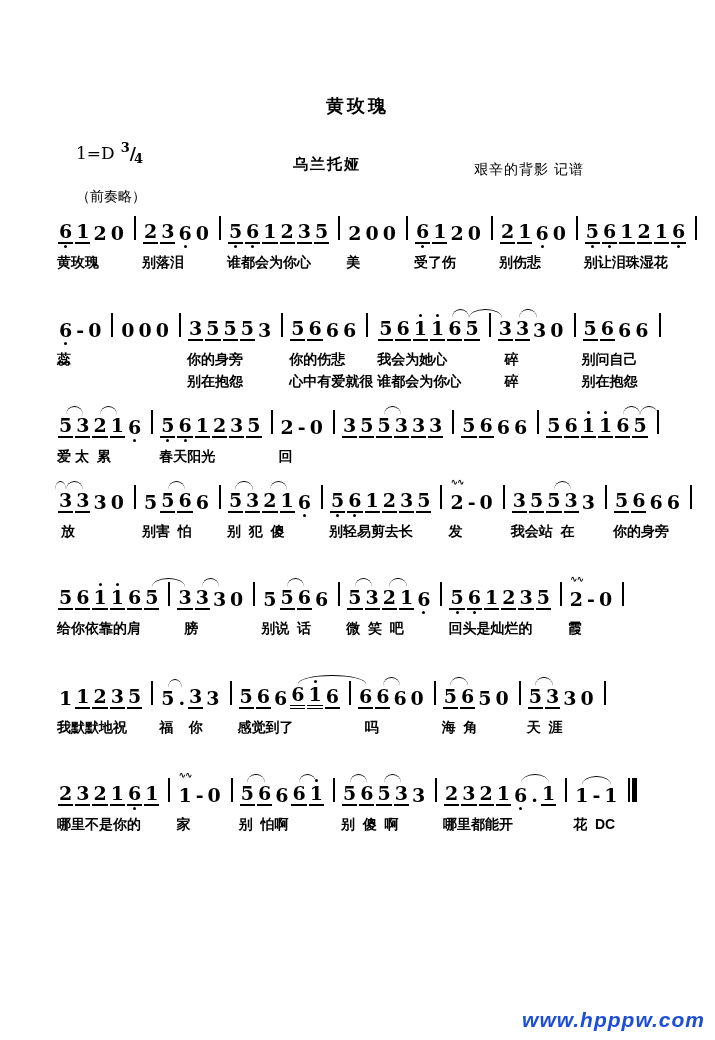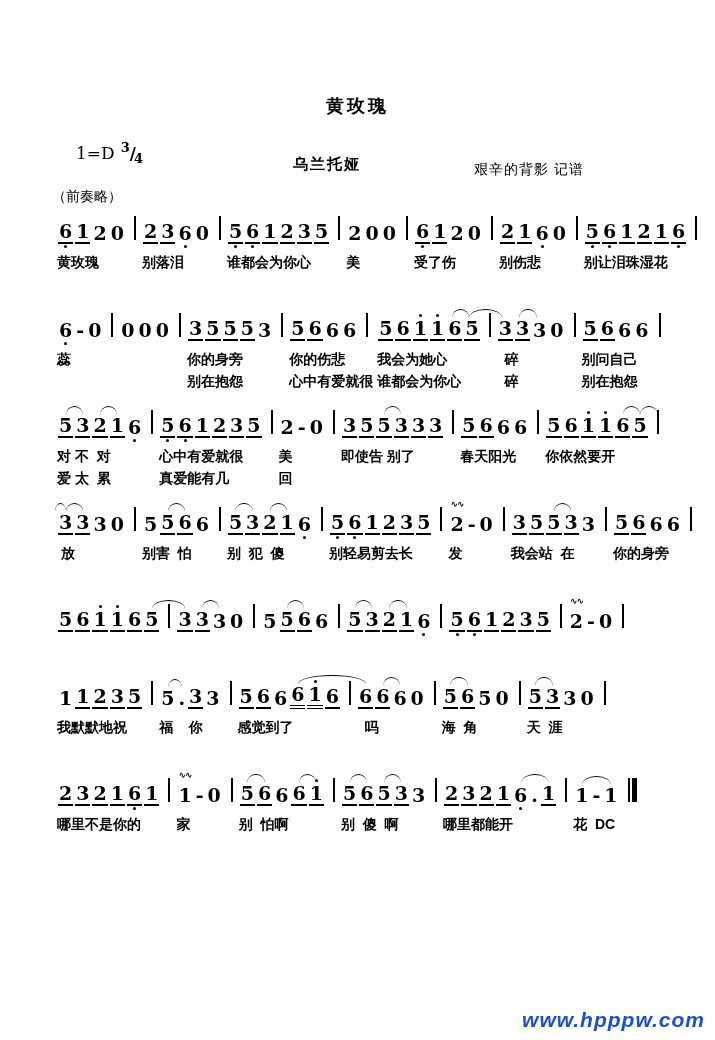--- a/index.html
+++ b/index.html
@@ -11,21 +11,21 @@
   .title{position:absolute;top:94px;left:0;width:100%;text-align:center;
     font-size:18px;font-weight:bold;letter-spacing:3px;}
   .keysig{position:absolute;top:140px;left:76px;font-size:17px;
     font-family:"DejaVu Serif","Liberation Serif",serif;}
   .meter{display:inline-block;margin-left:6px;font-weight:bold;}
   .mnum{font-size:13px;vertical-align:7px;}
   .mslash{font-size:17px;}
   .mden{font-size:13px;vertical-align:-4px;margin-left:-2px;}
   .singer{position:absolute;top:155px;left:293px;font-size:15px;font-weight:bold;letter-spacing:2px;}
   .transcriber{position:absolute;top:161px;left:450px;font-size:14px;letter-spacing:1px;margin-left:24px;}
-  .prelude{position:absolute;top:188px;left:52px;font-size:14px;text-align:center;}
+  .prelude{position:absolute;top:188px;left:76px;font-size:14px;text-align:center;}
   
   .score{position:absolute;left:55px;top:216px;width:610px;}
   .line{position:relative;}
   .line.g1{margin-bottom:42px;}
   .line.g2{margin-bottom:20px;}
   .stable{display:table;}
   .srow{display:table-row;}
   .scell{display:table-cell;vertical-align:bottom;padding:0 2px;white-space:nowrap;}
   .tok{display:inline-block;text-align:center;margin:0 1px;vertical-align:bottom;position:relative;}
   .digit{display:block;font-family:"DejaVu Serif","Liberation Serif",serif;
@@ -118,30 +118,22 @@
       <div class="stable">
         <div class="srow notes">
           <div class="scell"><span class="tok"><span class="odot empty"></span><span class="digit u1">5</span><span class="odot empty"></span></span><span class="tok"><span class="odot empty"></span><span class="digit u1">3</span><span class="odot empty"></span></span><span class="tok"><span class="odot empty"></span><span class="digit u1">2</span><span class="odot empty"></span></span><span class="tok"><span class="odot empty"></span><span class="digit u1">1</span><span class="odot empty"></span></span><span class="tok"><span class="odot empty"></span><span class="digit">6</span><span class="odot"></span></span><span class="bar"><i></i></span></div>
           <div class="scell"><span class="tok"><span class="odot empty"></span><span class="digit u1">5</span><span class="odot"></span></span><span class="tok"><span class="odot empty"></span><span class="digit u1">6</span><span class="odot"></span></span><span class="tok"><span class="odot empty"></span><span class="digit u1">1</span><span class="odot empty"></span></span><span class="tok"><span class="odot empty"></span><span class="digit u1">2</span><span class="odot empty"></span></span><span class="tok"><span class="odot empty"></span><span class="digit u1">3</span><span class="odot empty"></span></span><span class="tok"><span class="odot empty"></span><span class="digit u1">5</span><span class="odot empty"></span></span><span class="bar"><i></i></span></div>
           <div class="scell"><span class="tok"><span class="odot empty"></span><span class="digit">2</span><span class="odot empty"></span></span><span class="tok"><span class="odot empty"></span><span class="digit">-</span><span class="odot empty"></span></span><span class="tok"><span class="odot empty"></span><span class="digit">0</span><span class="odot empty"></span></span><span class="bar"><i></i></span></div>
           <div class="scell"><span class="tok"><span class="odot empty"></span><span class="digit u1">3</span><span class="odot empty"></span></span><span class="tok"><span class="odot empty"></span><span class="digit u1">5</span><span class="odot empty"></span></span><span class="tok"><span class="odot empty"></span><span class="digit u1">5</span><span class="odot empty"></span></span><span class="tok"><span class="odot empty"></span><span class="digit u1">3</span><span class="odot empty"></span></span><span class="tok"><span class="odot empty"></span><span class="digit u1">3</span><span class="odot empty"></span></span><span class="tok"><span class="odot empty"></span><span class="digit u1">3</span><span class="odot empty"></span></span><span class="bar"><i></i></span></div>
           <div class="scell"><span class="tok"><span class="odot empty"></span><span class="digit u1">5</span><span class="odot empty"></span></span><span class="tok"><span class="odot empty"></span><span class="digit u1">6</span><span class="odot empty"></span></span><span class="tok"><span class="odot empty"></span><span class="digit">6</span><span class="odot empty"></span></span><span class="tok"><span class="odot empty"></span><span class="digit">6</span><span class="odot empty"></span></span><span class="bar"><i></i></span></div>
           <div class="scell"><span class="tok"><span class="odot empty"></span><span class="digit u1">5</span><span class="odot empty"></span></span><span class="tok"><span class="odot empty"></span><span class="digit u1">6</span><span class="odot empty"></span></span><span class="tok"><span class="odot"></span><span class="digit u1">1</span><span class="odot empty"></span></span><span class="tok"><span class="odot"></span><span class="digit u1">1</span><span class="odot empty"></span></span><span class="tok"><span class="odot empty"></span><span class="digit u1">6</span><span class="odot empty"></span></span><span class="tok"><span class="odot empty"></span><span class="digit u1">5</span><span class="odot empty"></span></span><span class="bar"><i></i></span></div>
         </div>
         <div class="srow lyr">
-          <div class="scell">对 不  对</div>
-          <div class="scell">心中有爱就很</div>
-          <div class="scell">美</div>
-          <div class="scell">即使告 别了</div>
+          <div class="scell">爱 太  累</div>
           <div class="scell">春天阳光</div>
-          <div class="scell">你依然要开</div>
-        </div>
-        <div class="srow lyr">
-          <div class="scell">爱 太  累</div>
-          <div class="scell">真爱能有几</div>
           <div class="scell">回</div>
           <div class="scell"></div>
           <div class="scell"></div>
           <div class="scell"></div>
         </div>
       </div>
       <div class="arc" style="left: 10.6172px; width: 17.2344px; top: -4px;"></div>
       <div class="arc" style="left: 45.0859px; width: 17.2344px; top: -4px;"></div>
       <div class="arc" style="left: 329.023px; width: 17.2344px; top: -4px;"></div>
       <div class="arc" style="left: 567.836px; width: 17.2344px; top: -4px;"></div>
@@ -178,20 +170,28 @@
     <div class="line g1">
       <div class="stable">
         <div class="srow notes">
           <div class="scell"><span class="tok"><span class="odot empty"></span><span class="digit u1">5</span><span class="odot empty"></span></span><span class="tok"><span class="odot empty"></span><span class="digit u1">6</span><span class="odot empty"></span></span><span class="tok"><span class="odot"></span><span class="digit u1">1</span><span class="odot empty"></span></span><span class="tok"><span class="odot"></span><span class="digit u1">1</span><span class="odot empty"></span></span><span class="tok"><span class="odot empty"></span><span class="digit u1">6</span><span class="odot empty"></span></span><span class="tok"><span class="odot empty"></span><span class="digit u1">5</span><span class="odot empty"></span></span><span class="bar"><i></i></span></div>
           <div class="scell"><span class="tok"><span class="odot empty"></span><span class="digit u1">3</span><span class="odot empty"></span></span><span class="tok"><span class="odot empty"></span><span class="digit u1">3</span><span class="odot empty"></span></span><span class="tok"><span class="odot empty"></span><span class="digit">3</span><span class="odot empty"></span></span><span class="tok"><span class="odot empty"></span><span class="digit">0</span><span class="odot empty"></span></span><span class="bar"><i></i></span></div>
           <div class="scell"><span class="tok"><span class="odot empty"></span><span class="digit">5</span><span class="odot empty"></span></span><span class="tok"><span class="odot empty"></span><span class="digit u1">5</span><span class="odot empty"></span></span><span class="tok"><span class="odot empty"></span><span class="digit u1">6</span><span class="odot empty"></span></span><span class="tok"><span class="odot empty"></span><span class="digit">6</span><span class="odot empty"></span></span><span class="bar"><i></i></span></div>
           <div class="scell"><span class="tok"><span class="odot empty"></span><span class="digit u1">5</span><span class="odot empty"></span></span><span class="tok"><span class="odot empty"></span><span class="digit u1">3</span><span class="odot empty"></span></span><span class="tok"><span class="odot empty"></span><span class="digit u1">2</span><span class="odot empty"></span></span><span class="tok"><span class="odot empty"></span><span class="digit u1">1</span><span class="odot empty"></span></span><span class="tok"><span class="odot empty"></span><span class="digit">6</span><span class="odot"></span></span><span class="bar"><i></i></span></div>
           <div class="scell"><span class="tok"><span class="odot empty"></span><span class="digit u1">5</span><span class="odot"></span></span><span class="tok"><span class="odot empty"></span><span class="digit u1">6</span><span class="odot"></span></span><span class="tok"><span class="odot empty"></span><span class="digit u1">1</span><span class="odot empty"></span></span><span class="tok"><span class="odot empty"></span><span class="digit u1">2</span><span class="odot empty"></span></span><span class="tok"><span class="odot empty"></span><span class="digit u1">3</span><span class="odot empty"></span></span><span class="tok"><span class="odot empty"></span><span class="digit u1">5</span><span class="odot empty"></span></span><span class="bar"><i></i></span></div>
           <div class="scell"><span class="tok"><span class="mord">∿∿</span><span class="odot empty"></span><span class="digit">2</span><span class="odot empty"></span></span><span class="tok"><span class="odot empty"></span><span class="digit">-</span><span class="odot empty"></span></span><span class="tok"><span class="odot empty"></span><span class="digit">0</span><span class="odot empty"></span></span><span class="bar"><i></i></span></div>
         </div>
+        <div class="srow lyr">
+          <div class="scell">给你依靠的肩</div>
+          <div class="scell">  膀</div>
+          <div class="scell">别说  话</div>
+          <div class="scell">微  笑  吧</div>
+          <div class="scell">回头是灿烂的</div>
+          <div class="scell">霞</div>
+        </div>
       </div>
       <div class="arc" style="left: 96.7891px; width: 33.2344px; top: -4px;"></div>
       <div class="arc" style="left: 147.258px; width: 17.2344px; top: -4px;"></div>
       <div class="arc" style="left: 232.195px; width: 17.2344px; top: -4px;"></div>
       <div class="arc" style="left: 299.898px; width: 17.2344px; top: -4px;"></div>
       <div class="arc" style="left: 334.367px; width: 17.2344px; top: -4px;"></div>
     </div>
     <div class="line g1">
       <div class="stable">
         <div class="srow notes">

